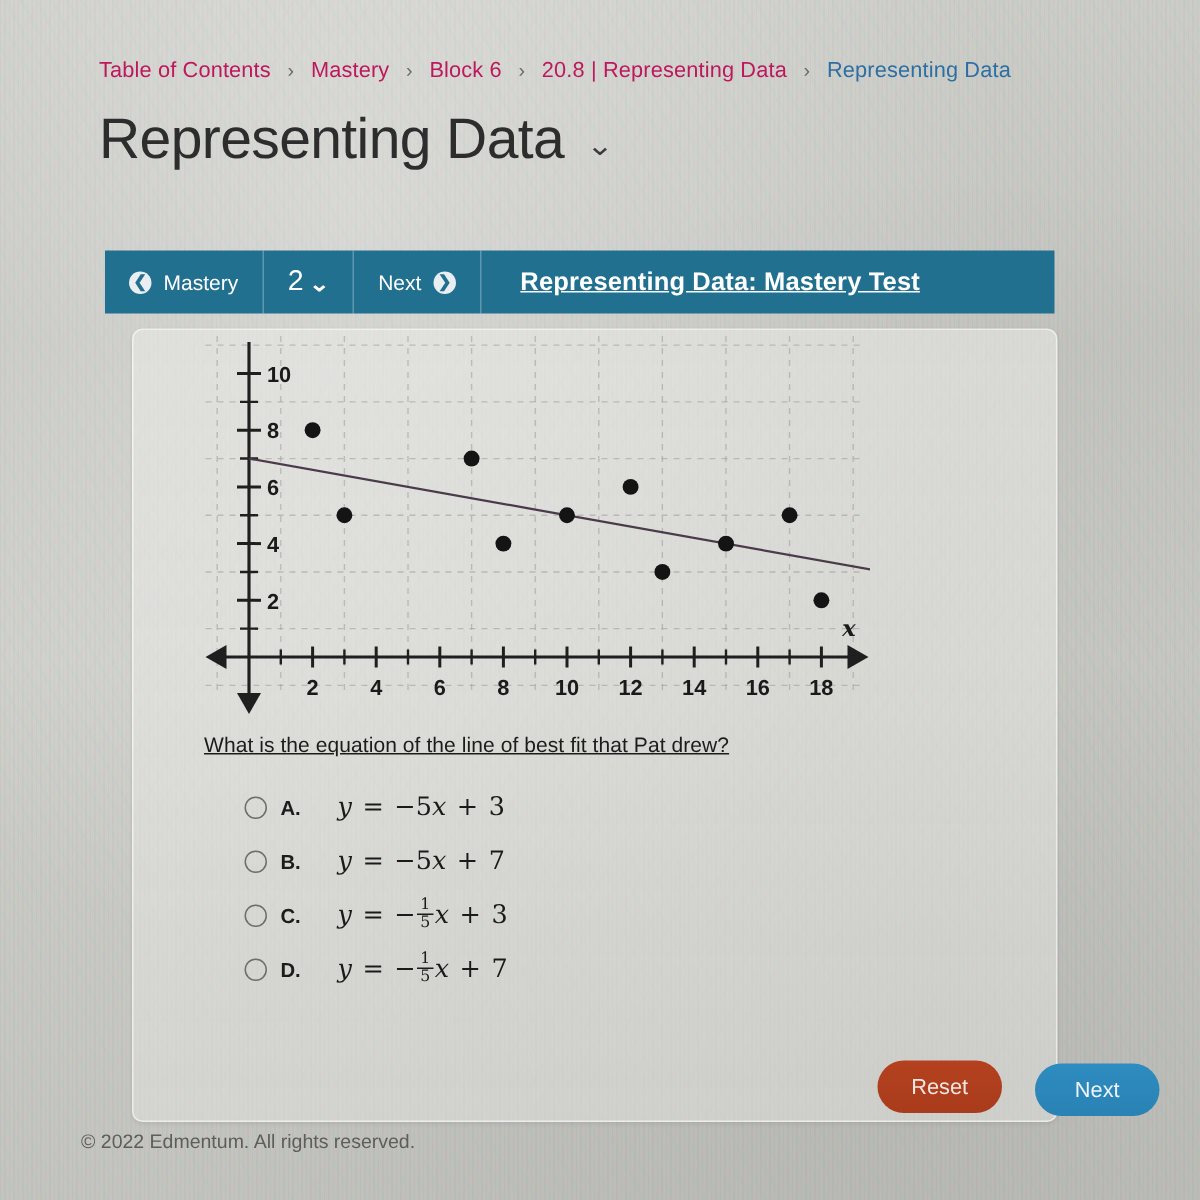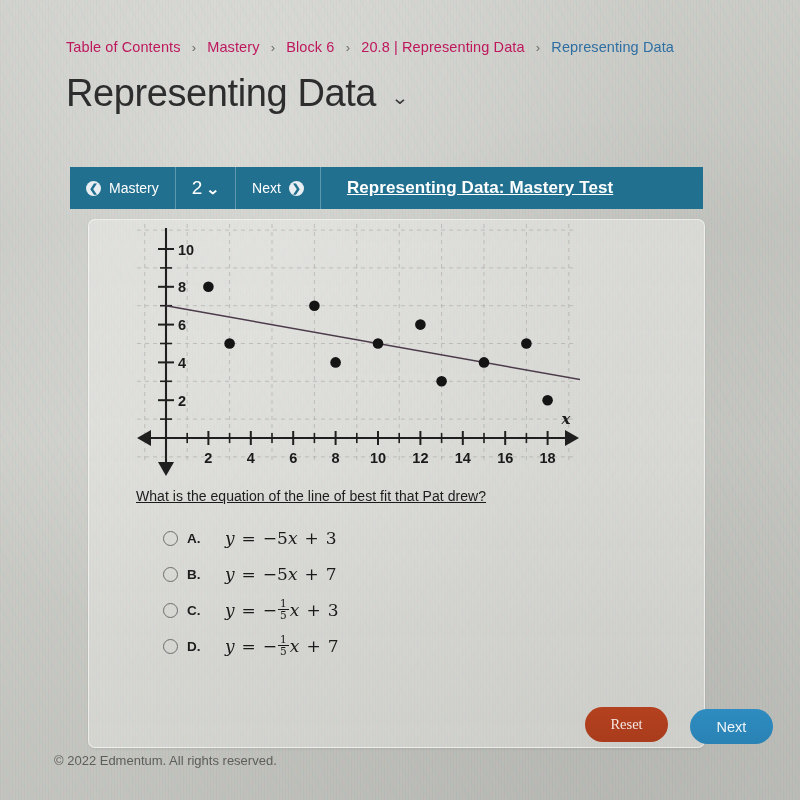--- a/index.html
+++ b/index.html
@@ -67,21 +67,21 @@
   .opt-eq .mvar{font-style:italic;}
   .opt-eq .op{font-style:normal;}
   .frac{display:inline-flex;flex-direction:column;align-items:center;justify-content:center;
         font-size:10.5px;line-height:1.04;vertical-align:middle;transform:translateY(-1px);margin:0 1px;}
   .frac .num{padding:0 2px;}
   .frac .den{padding:0 2px;border-top:1.1px solid #1a1a1a;}
 
   
   #reset-button{position:absolute;left:585px;top:707px;width:83px;height:35px;border-radius:18px;
         background:linear-gradient(180deg,#b4411f,#a93c1c);color:#f3e6e2;border:none;
-        font-size:14.5px;font-family:Liberation Serif, serif;cursor:pointer;}
+        font-size:14.5px;font-family:Liberation Sans, sans-serif;cursor:pointer;}
   #next-button{position:absolute;left:690px;top:709px;width:83px;height:35px;border-radius:18px;
         background:linear-gradient(180deg,#2e8cc0,#2a82b4);color:#eef5fa;border:none;
         font-size:14.5px;font-family:"Liberation Sans",sans-serif;cursor:pointer;}
 
   
   #footer{position:absolute;left:54px;top:753px;font-size:13px;color:#5d5d5a;}
 </style>
 </head>
 <body>
 

